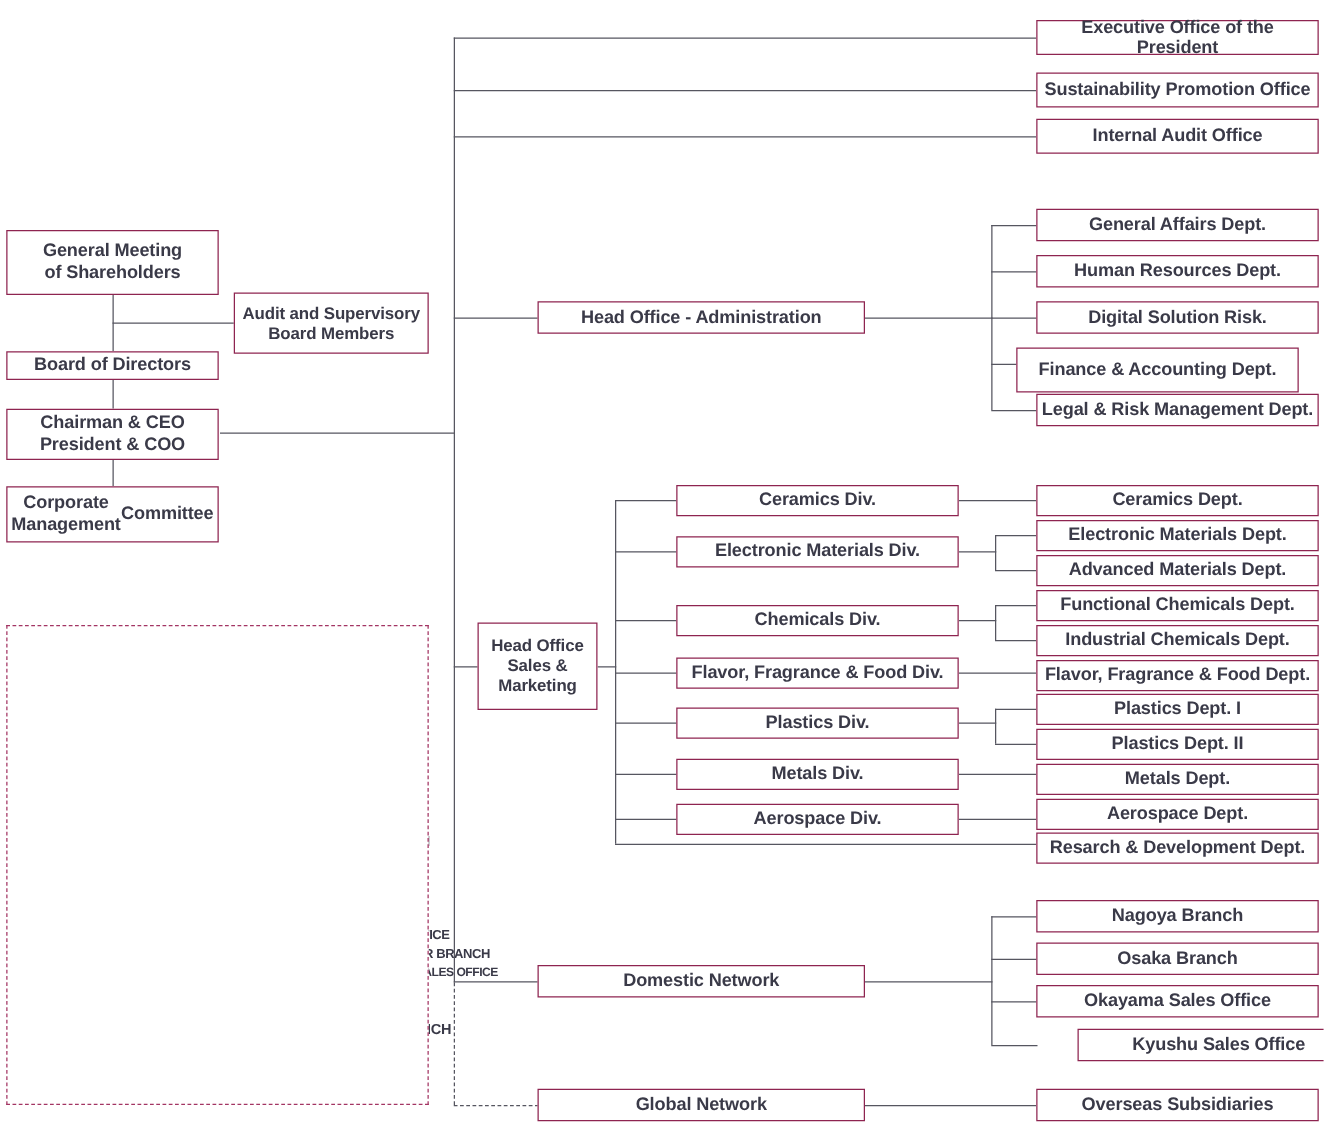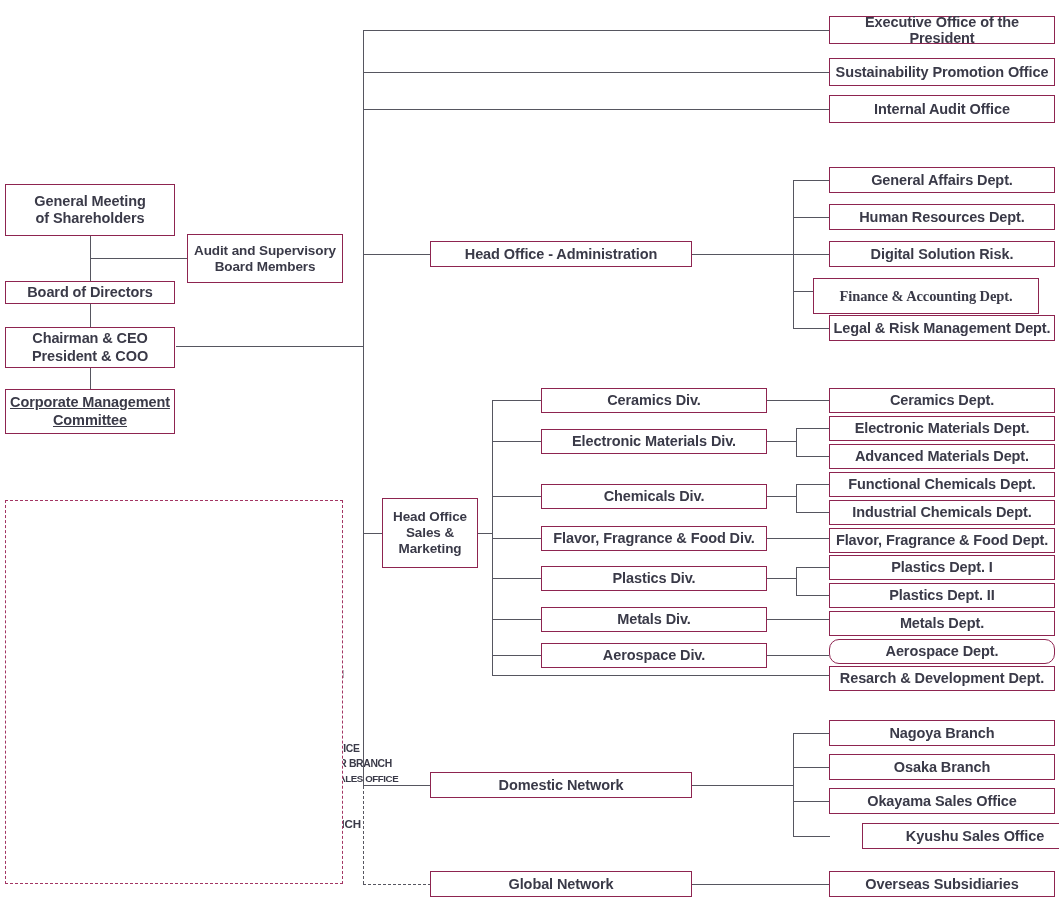--- a/index.html
+++ b/index.html
@@ -138,21 +138,21 @@
 
   <div class="box" style="left:5px;top:281px;width:170px;height:23px;">
     <span class="t">Board of Directors</span>
   </div>
 
   <div class="box multiline" style="left:5px;top:327px;width:170px;height:41px;flex-direction:column;align-items:center;">
     <span class="t">Chairman &amp; CEO</span>
     <span class="t">President &amp; COO</span>
   </div>
 
-  <div class="box multiline" style="left:5px;top:389px;width:170px;height:45px;flex-direction:column;text-decoration:underline;">
+  <div class="box multiline" style="left:5px;top:389px;width:170px;height:45px;flex-direction:row;">
     <span class="t">Corporate Management</span>
     <span class="t">Committee</span>
   </div>
 
   <div class="ln h" style="left:363px;top:254px;width:68px;"></div>
   <div class="box" style="left:430px;top:241px;width:262px;height:26px;">
     <span class="t">Head Office - Administration</span>
   </div>
   <div class="ln h" style="left:692px;top:254px;width:102px;"></div>
   <div class="ln v" style="left:793px;top:180px;height:148px;"></div>
@@ -164,21 +164,21 @@
 
   <div class="box" style="left:829px;top:167px;width:226px;height:26px;">
     <span class="t">General Affairs Dept.</span>
   </div>
   <div class="box" style="left:829px;top:204px;width:226px;height:26px;">
     <span class="t">Human Resources Dept.</span>
   </div>
   <div class="box" style="left:829px;top:241px;width:226px;height:26px;">
     <span class="t">Digital Solution Risk.</span>
   </div>
-  <div class="box" style="left:813px;top:278px;width:226px;height:36px;font-family:Liberation Serif, serif;">
+  <div class="box" style="left:813px;top:278px;width:226px;height:36px;">
     <span class="t">Finance &amp; Accounting Dept.</span>
   </div>
   <div class="box" style="left:829px;top:315px;width:226px;height:26px;">
     <span class="t">Legal &amp; Risk Management Dept.</span>
   </div>
 
   <div class="ln h" style="left:363px;top:533px;width:20px;"></div>
   <div class="box multiline" style="left:382px;top:498px;width:96px;height:70px;flex-direction:column;font-size:13.5px;">
     <span class="t">Head Office</span>
     <span class="t">Sales &amp;</span>
@@ -260,21 +260,21 @@
   </div>
   <div class="box" style="left:829px;top:555px;width:226px;height:25px;">
     <span class="t">Plastics Dept.  I</span>
   </div>
   <div class="box" style="left:829px;top:583px;width:226px;height:25px;">
     <span class="t">Plastics Dept.  II</span>
   </div>
   <div class="box" style="left:829px;top:611px;width:226px;height:25px;">
     <span class="t">Metals Dept.</span>
   </div>
-  <div class="box" style="left:829px;top:639px;width:226px;height:25px;border-radius:10px;">
+  <div class="box" style="left:829px;top:639px;width:226px;height:25px;">
     <span class="t">Aerospace Dept.</span>
   </div>
   <div class="box" style="left:829px;top:666px;width:226px;height:25px;">
     <span class="t">Resarch &amp; Development Dept.</span>
   </div>
 
   <div class="ln h" style="left:363px;top:785px;width:68px;"></div>
   <div class="box" style="left:430px;top:772px;width:262px;height:26px;">
     <span class="t">Domestic  Network</span>
   </div>

